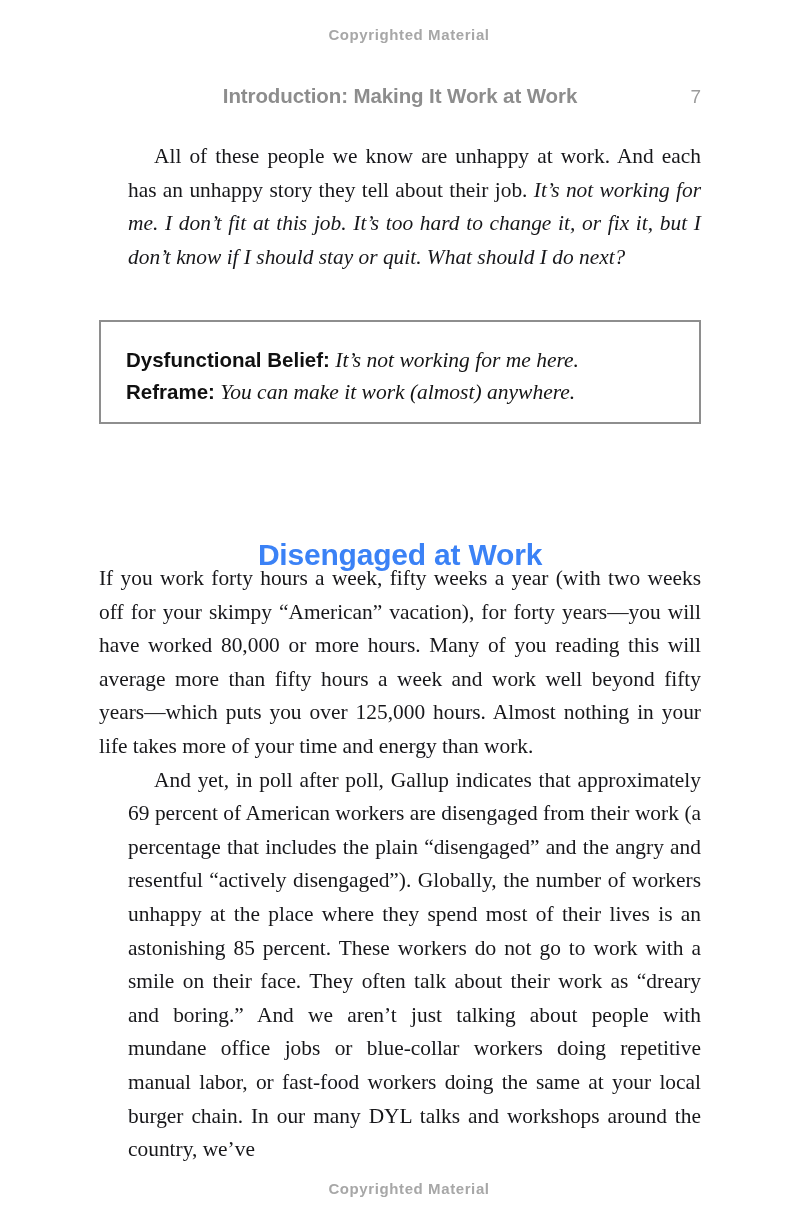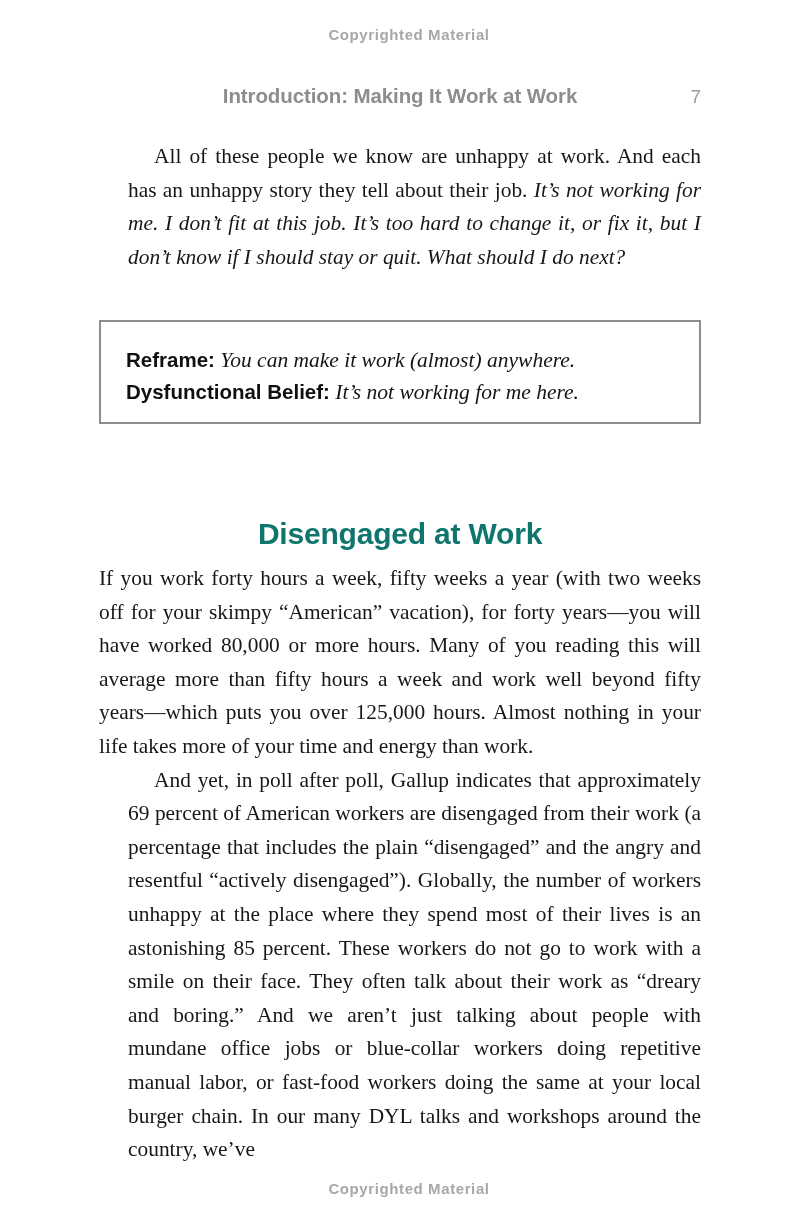--- a/index.html
+++ b/index.html
@@ -114,27 +114,27 @@
   .belief-text {
     font-family: "Liberation Serif", "DejaVu Serif", serif;
     font-style: italic;
     font-size: 21.5px;
   }
 
   
   .section-heading {
     position: absolute;
     left: 99px;
-    top: 492px;
+    top: 513px;
     width: 602px;
     text-align: center;
     font-family: "Liberation Sans", "DejaVu Sans", sans-serif;
     font-size: 30px;
     font-weight: bold;
-    color: #0f766e;
+    color: #3b82f6;
     letter-spacing: -0.2px;
   }
 
   
   .lower-column {
     position: absolute;
     left: 99px;
     top: 562px;
     width: 602px;
   }
@@ -149,22 +149,22 @@
   <div class="running-head">
     <span class="running-head-title">Introduction: Making It Work at Work</span>
     <span class="running-head-folio">7</span>
   </div>
 
   <div class="column">
     <p class="body indent"><span>All of these people we know are unhappy at work. And each has an unhappy story they tell about their job. </span><em>It’s not working for me. I don’t fit at this job. It’s too hard to change it, or fix it, but I don’t know if I should stay or quit. What should I do next?</em></p>
   </div>
 
   <div class="belief-box">
+    <div class="belief-line"><span class="belief-label">Dysfunctional Belief:</span><span class="belief-text"> It’s not working for me here.</span></div>
     <div class="belief-line"><span class="belief-label">Reframe:</span><span class="belief-text"> You can make it work (almost) anywhere.</span></div>
-    <div class="belief-line"><span class="belief-label">Dysfunctional Belief:</span><span class="belief-text"> It’s not working for me here.</span></div>
   </div>
 
   <h2 class="section-heading">Disengaged at Work</h2>
 
   <div class="lower-column">
     <p class="body">If you work forty hours a week, fifty weeks a year (with two weeks off for your skimpy “American” vacation), for forty years—you will have worked 80,000 or more hours. Many of you reading this will average more than fifty hours a week and work well beyond fifty years—which puts you over 125,000 hours. Almost nothing in your life takes more of your time and energy than work.</p>
     <p class="body indent">And yet, in poll after poll, Gallup indicates that approximately 69 percent of American workers are disengaged from their work (a percentage that includes the plain “disengaged” and the angry and resentful “actively disengaged”). Globally, the number of workers unhappy at the place where they spend most of their lives is an astonishing 85 percent. These workers do not go to work with a smile on their face. They often talk about their work as “dreary and boring.” And we aren’t just talking about people with mundane office jobs or blue-collar workers doing repetitive manual labor, or fast-food workers doing the same at your local burger chain. In our many DYL talks and workshops around the country, we’ve</p>
   </div>
 
   <div class="watermark bottom">Copyrighted Material</div>

